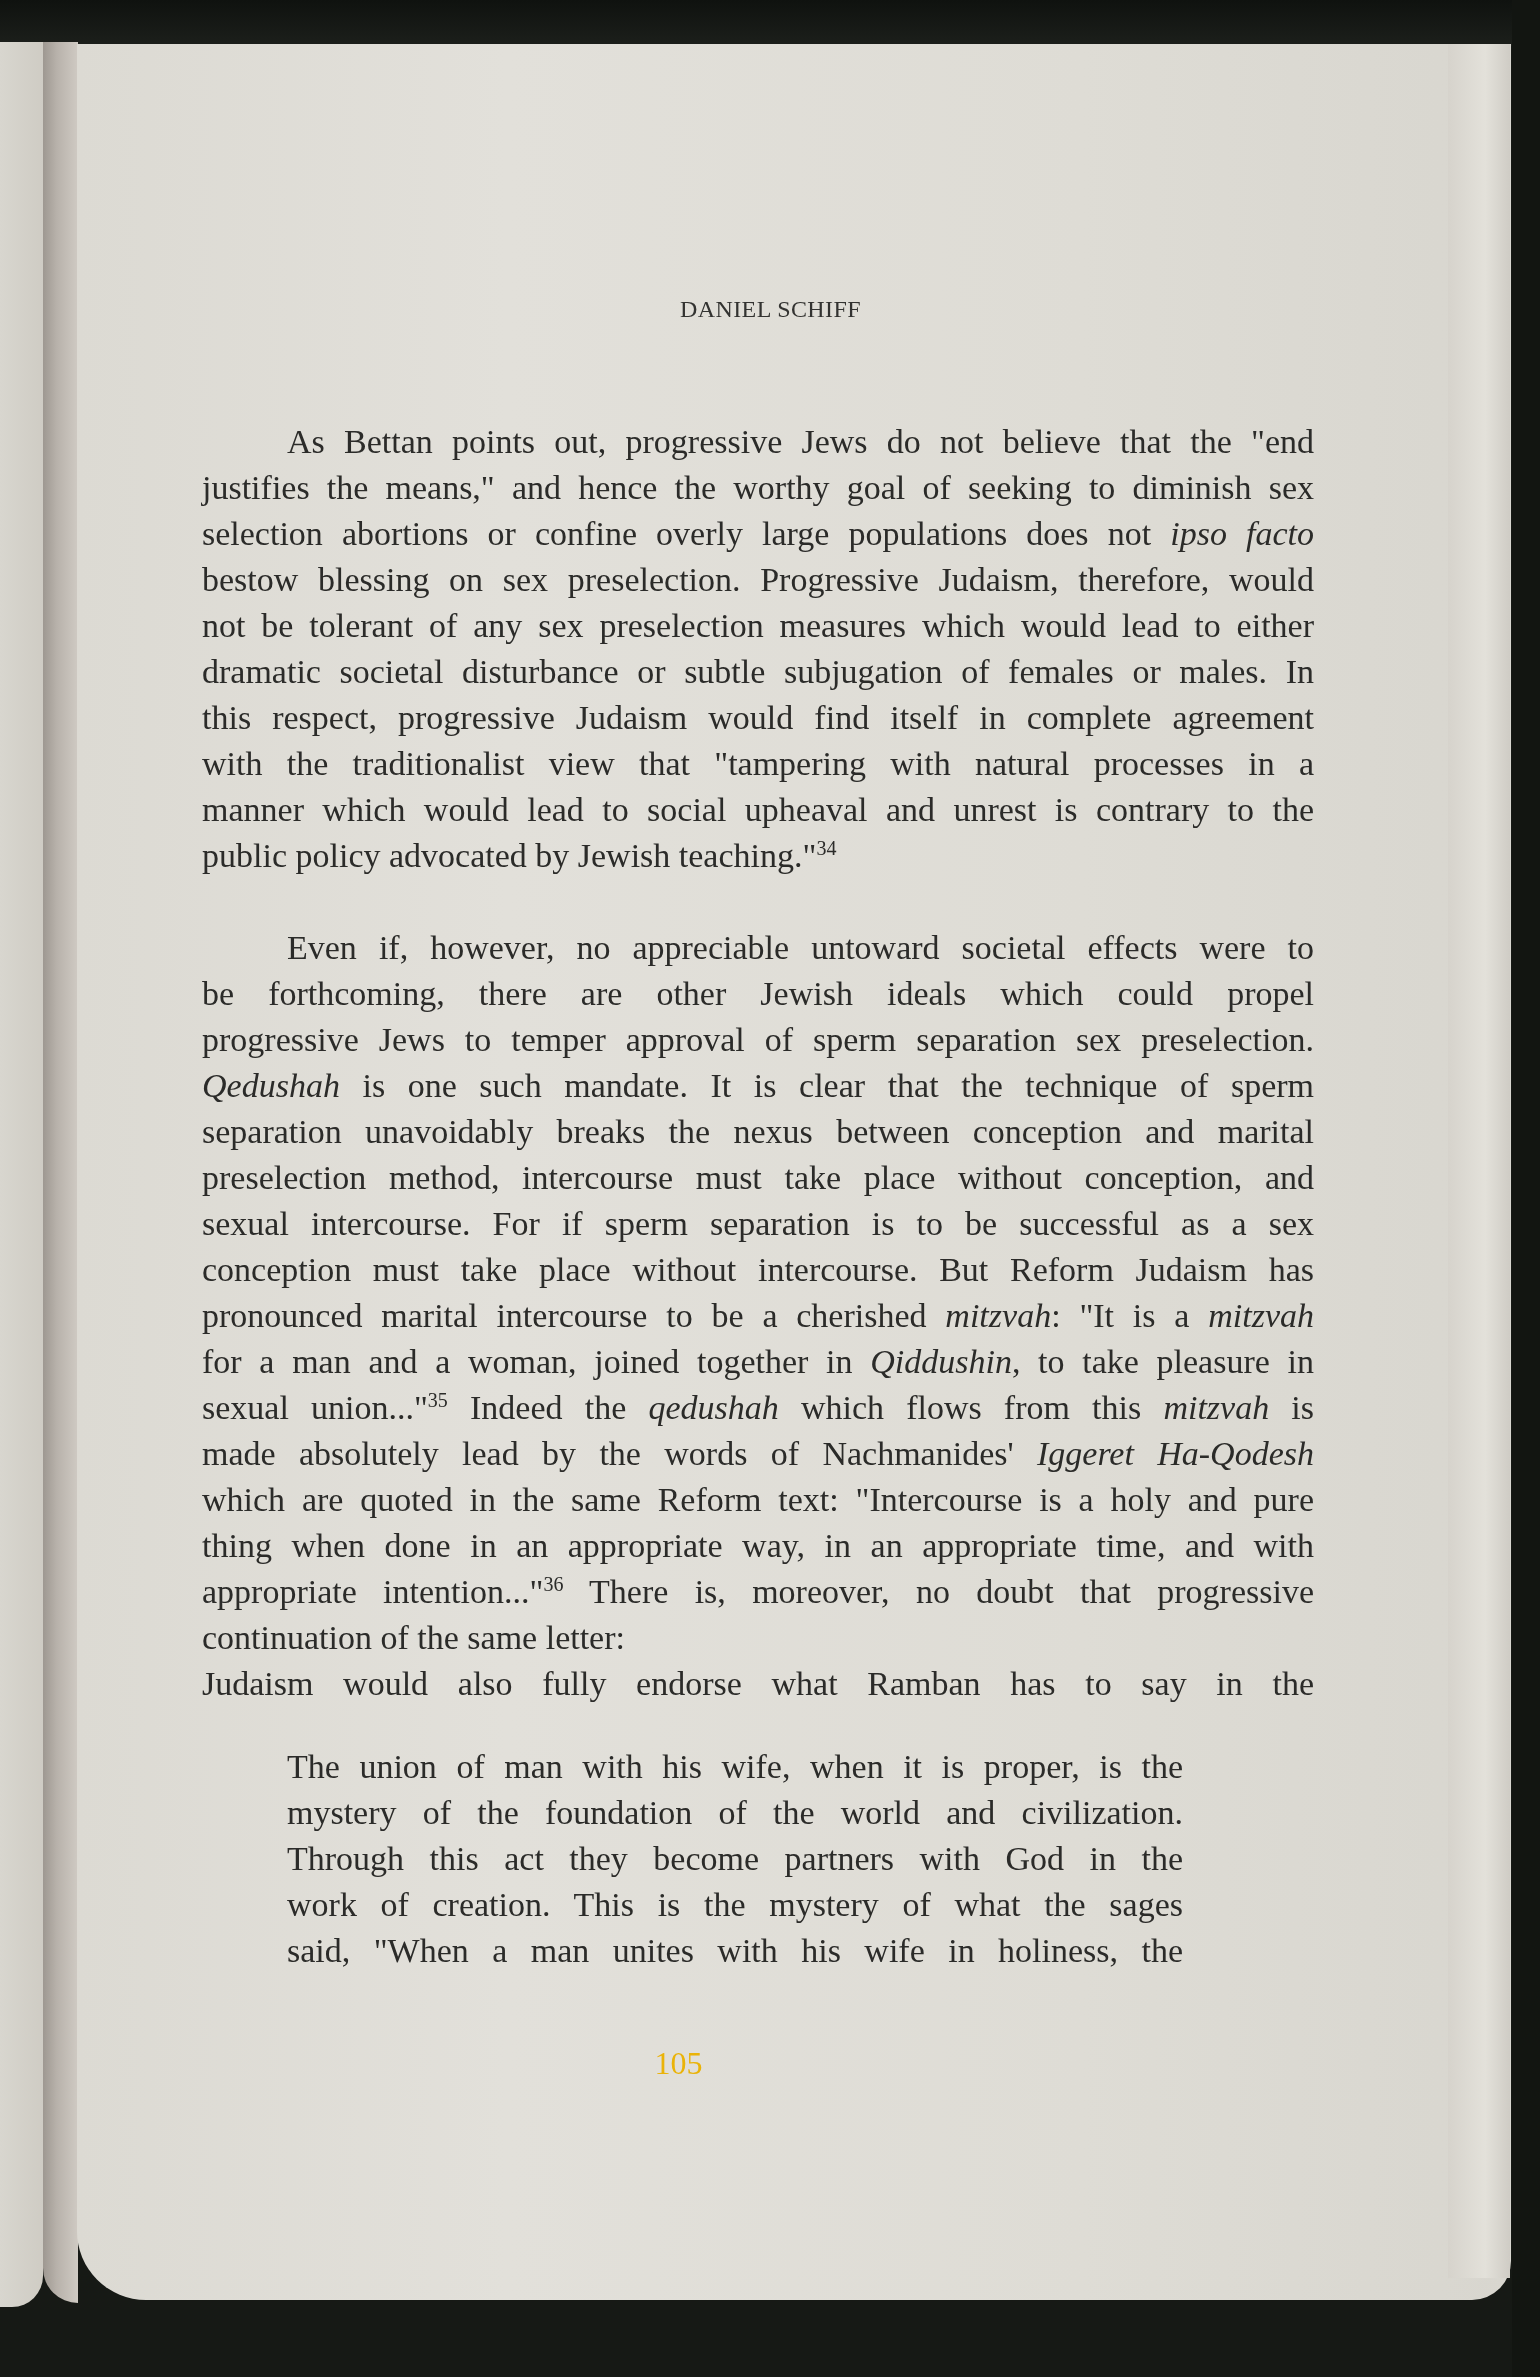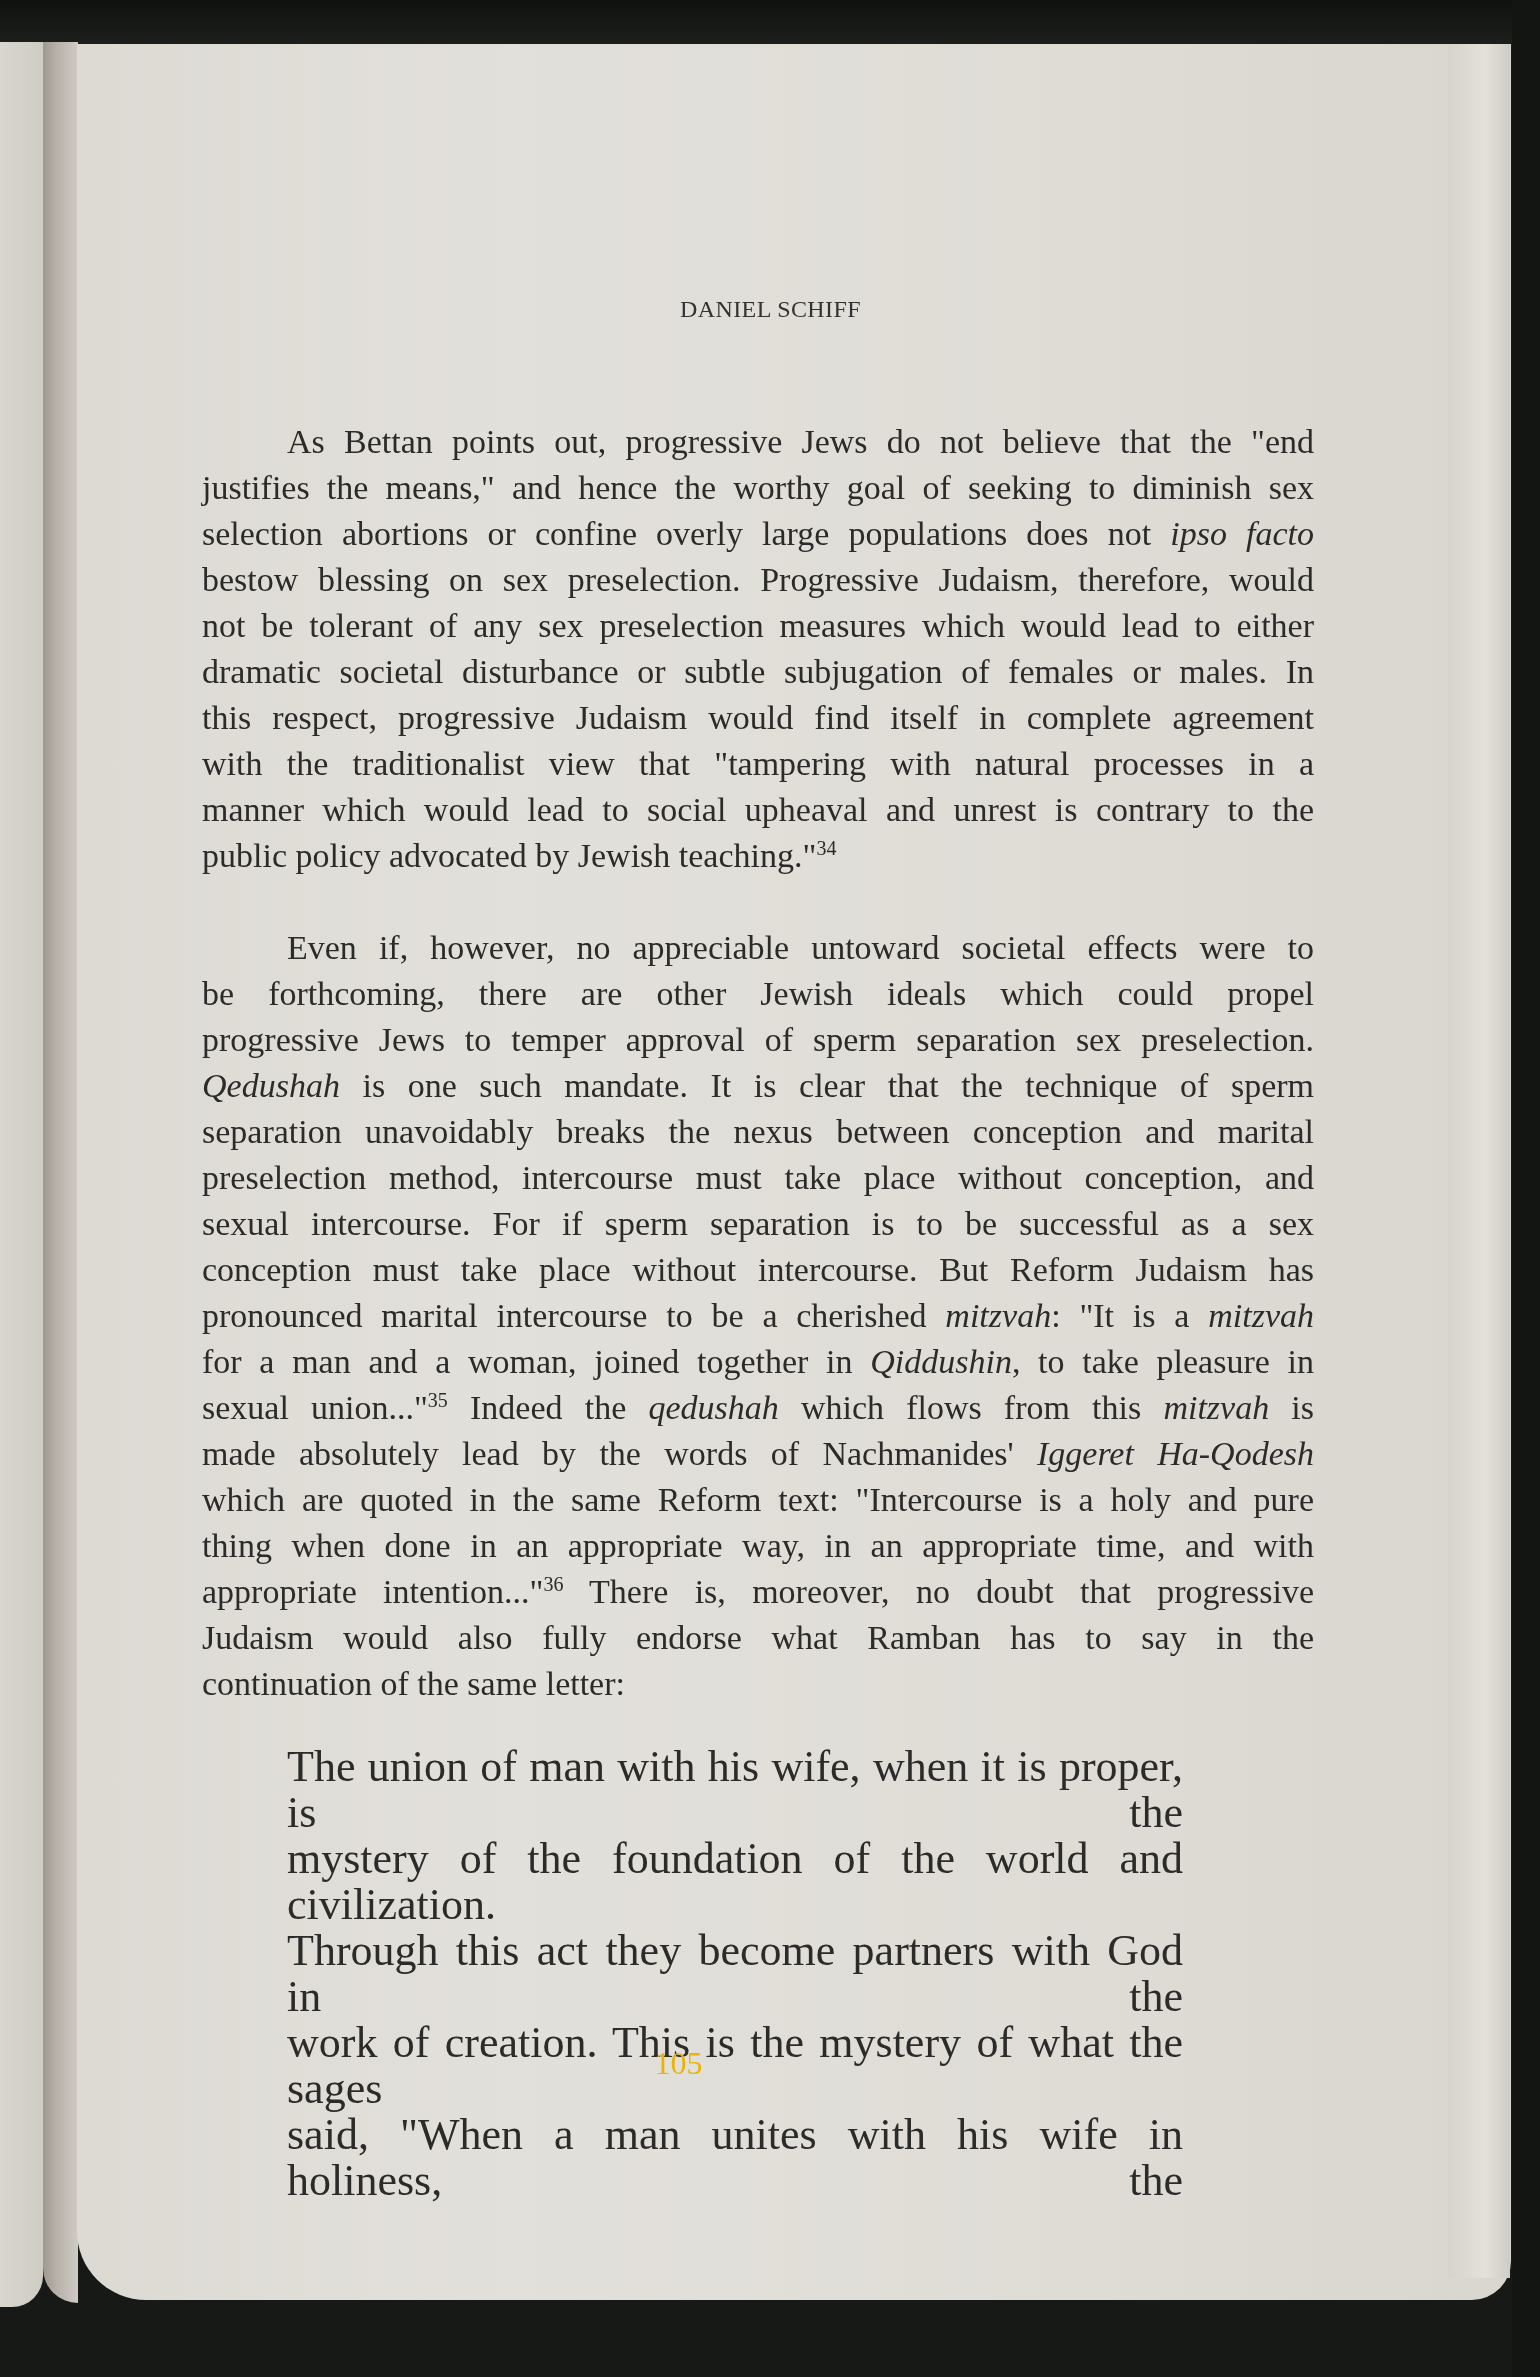--- a/index.html
+++ b/index.html
@@ -45,21 +45,21 @@
   .body-text {
     position: absolute; left: 202px; top: 419px; width: 1112px;
     font-size: 34px; line-height: 46px; text-align: justify;
     color: #2b2b29;
   }
   .body-text p { margin: 0; text-indent: 85px; }
   .body-text p.para-2 { margin-top: 46px; }
   .body-text sup { font-size: 20px; line-height: 0; vertical-align: 12.3px; }
   .block-quote {
     position: absolute; left: 287px; top: 1744px; width: 896px;
-    font-size: 44px; line-height: 46px; text-align: justify;
+    font-size: 34px; line-height: 46px; text-align: justify;
     color: #2b2b29;
   }
   .block-quote p { margin: 0; }
   .page-number {
     position: absolute; left: 0; width: 1357px; top: 2045px;
     text-align: center; font-size: 32px; color: #eab308;
   }
   .line { display: block; text-align-last: justify; }
   .line.last { text-align-last: left; }
   em { font-style: italic; }
@@ -98,22 +98,22 @@
       <span class="line" style="text-indent: 0px;"><span>preselection method, intercourse must take place without conception, and</span></span>
       <span class="line" style="text-indent: 0px;"><span>sexual intercourse.  For if sperm separation is to be successful as a sex</span></span>
       <span class="line" style="text-indent: 0px;"><span>conception must take place without intercourse.  But Reform Judaism has</span></span>
       <span class="line" style="text-indent: 0px; font-family: Liberation Serif, serif;"><span>pronounced marital intercourse to be a cherished </span><em>mitzvah</em><span>:  "It is a </span><em>mitzvah</em></span>
       <span class="line" style="text-indent: 0px;"><span>for a man and a woman, joined together in </span><em>Qiddushin</em><span>, to take pleasure in</span></span>
       <span class="line" style="text-indent: 0px;"><span>sexual union..."</span><sup>35</sup><span>  Indeed the </span><em>qedushah</em><span> which flows from this </span><em>mitzvah</em><span> is</span></span>
       <span class="line" style="text-indent: 0px;"><span>made absolutely lead by the words of Nachmanides' </span><em>Iggeret Ha-Qodesh</em></span>
       <span class="line" style="text-indent: 0px;"><span>which are quoted in the same Reform text:  "Intercourse is a holy and pure</span></span>
       <span class="line" style="text-indent: 0px;"><span>thing when done in an appropriate way, in an appropriate time, and with</span></span>
       <span class="line" style="text-indent: 0px;"><span>appropriate intention..."</span><sup>36</sup><span>  There is, moreover, no doubt that progressive</span></span>
+      <span class="line last" style="text-indent: 0px;"><span>continuation of the same letter:</span></span>
       <span class="line" style="text-indent: 0px;"><span>Judaism would also fully endorse what Ramban has to say in the</span></span>
-      <span class="line last" style="text-indent: 0px;"><span>continuation of the same letter:</span></span>
     </p>
 </div>
 
 <div class="block-quote">
   <p>
       <span class="line">The union of man with his wife, when it is proper, is the</span>
       <span class="line">mystery of the foundation of the world and civilization.</span>
       <span class="line">Through this act they become partners with God in the</span>
       <span class="line">work of creation.  This is the mystery of what the sages</span>
       <span class="line">said, "When a man unites with his wife in holiness, the</span>

